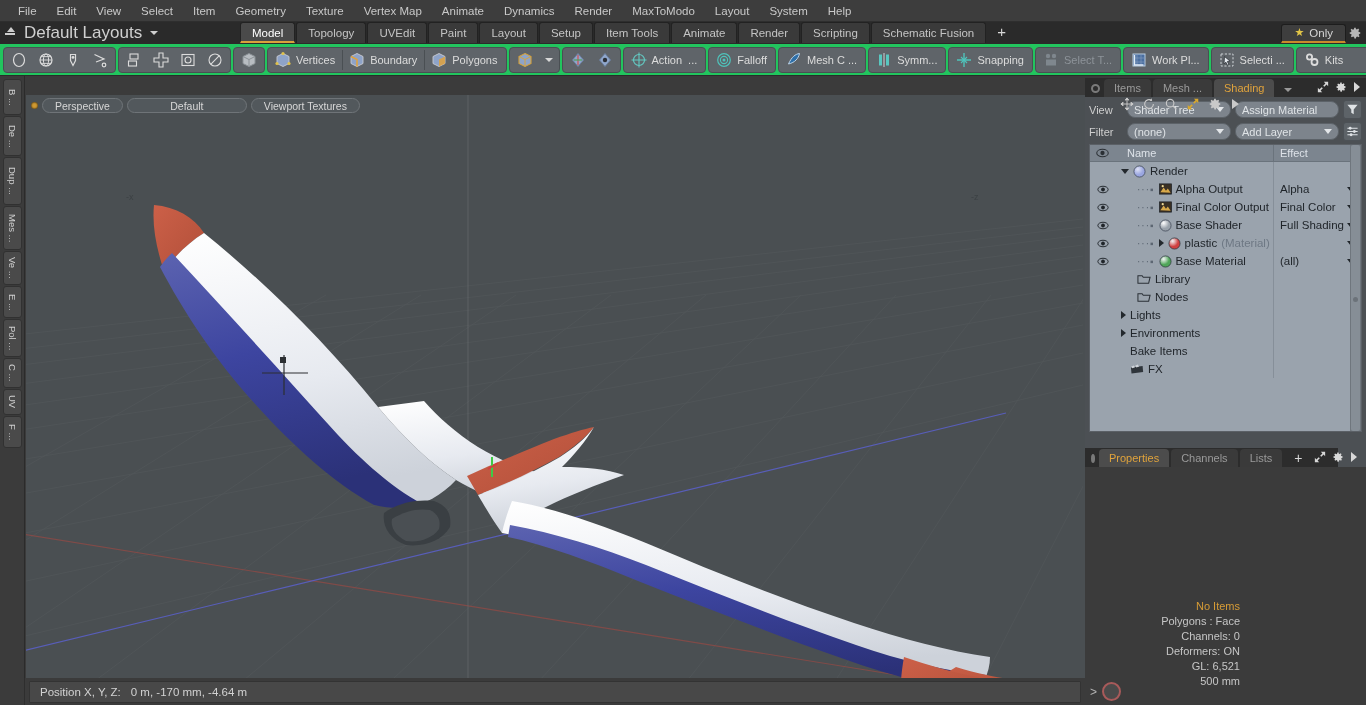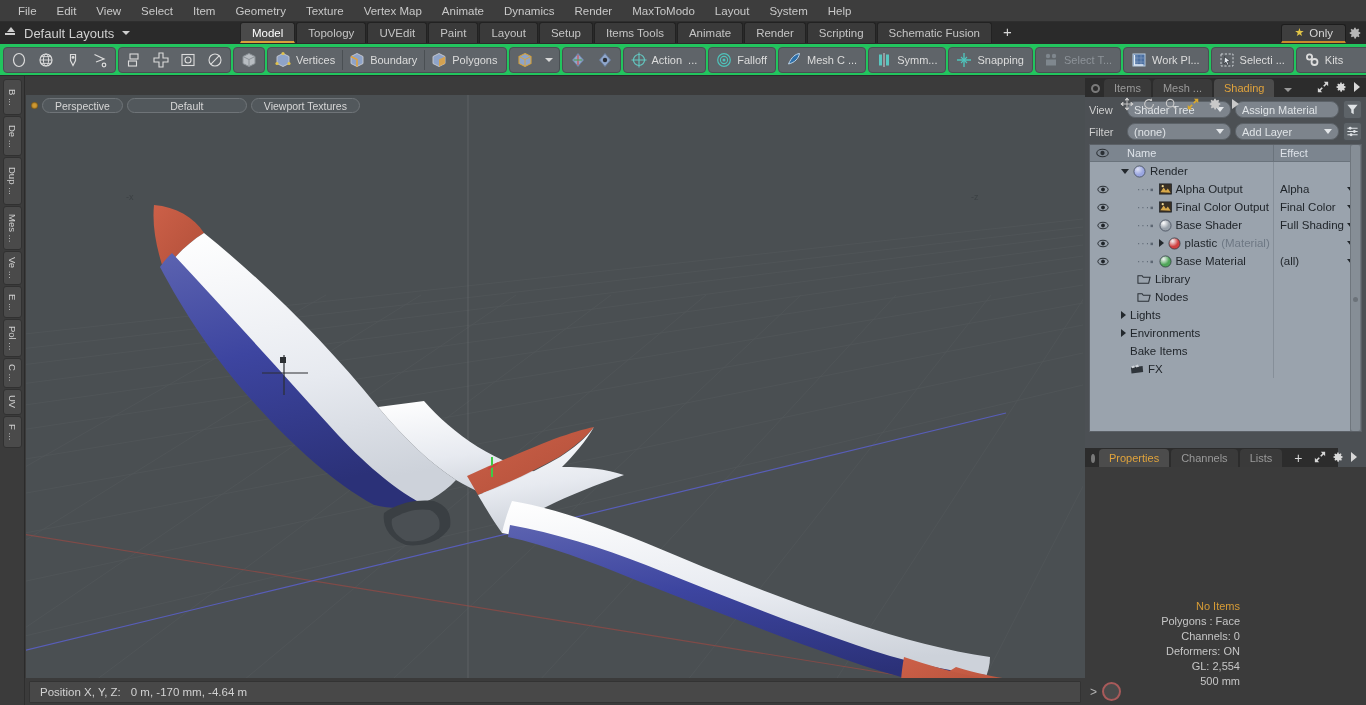--- a/index.html
+++ b/index.html
@@ -35,21 +35,21 @@
   }
   .arrow-up-ico { width:14px; height:14px; position:relative; }
   .arrow-up-ico:before{
     content:""; position:absolute; left:3px; top:1px;
     border-left:4px solid transparent; border-right:4px solid transparent;
     border-bottom:5px solid #cfcfcf;
   }
   .arrow-up-ico:after{
     content:""; position:absolute; left:1px; top:7px; width:10px; height:2px; background:#cfcfcf;
   }
-  .layoutsel .lbl { font-size:13px; color:#d0d0d0; }
+  .layoutsel .lbl { font-size:17px; color:#d0d0d0; }
   .caret-d { width:0;height:0;border-left:4px solid transparent;border-right:4px solid transparent;border-top:4px solid #cfcfcf; margin-left:2px;}
 
   .tabs { display:flex; align-items:flex-start; height:22px; margin-left:60px;}
   .tab {
     height:21px; line-height:21px; padding:0 11px; font-size:11.5px;
     color:#c4c4c4; background:#3a3a3a; border:1px solid #222;
     border-bottom:none; border-top-left-radius:3px; border-top-right-radius:3px;
     margin-right:1px; white-space:nowrap; cursor:default;
   }
   .tab.active { background:#4a4a4a; color:#ffffff; border-bottom:2px solid #d9a23b; }
@@ -236,21 +236,21 @@
       <span class="lbl">Default Layouts</span>
       <span class="caret-d"></span>
     </div>
     <div class="tabs" id="layout-tabs">
         <div class="tab active">Model</div>
         <div class="tab">Topology</div>
         <div class="tab">UVEdit</div>
         <div class="tab">Paint</div>
         <div class="tab">Layout</div>
         <div class="tab">Setup</div>
-        <div class="tab">Items Tools</div>
+        <div class="tab">Item Tools</div>
         <div class="tab">Animate</div>
         <div class="tab">Render</div>
         <div class="tab">Scripting</div>
         <div class="tab">Schematic Fusion</div>
         <div class="tab plus">+</div>
       </div>
     <div class="tabbar-right">
       <div class="only-btn">
         <span class="star">★</span>
         <span>Only</span>
@@ -692,21 +692,21 @@
               <path d="M2 1 9 6 2 11z" fill="#c9c9c9"></path>
             </svg></span>
       </span>
     </div>
 
     <div class="vp-stats">
       <div class="hl">No Items</div>
       <div>Polygons : Face</div>
       <div>Channels: 0</div>
       <div>Deformers: ON</div>
-      <div>GL: 2,554</div>
+      <div>GL: 6,521</div>
       <div>500 mm</div>
     </div>
   </div>
 
   <div class="rightpanel">
 
     <div class="rp-tabrow">
       <span class="rp-circ"></span>
       <div style="display:flex;align-items:flex-end;" id="rp-tabs">
           <div class="rp-tab">Items</div>

